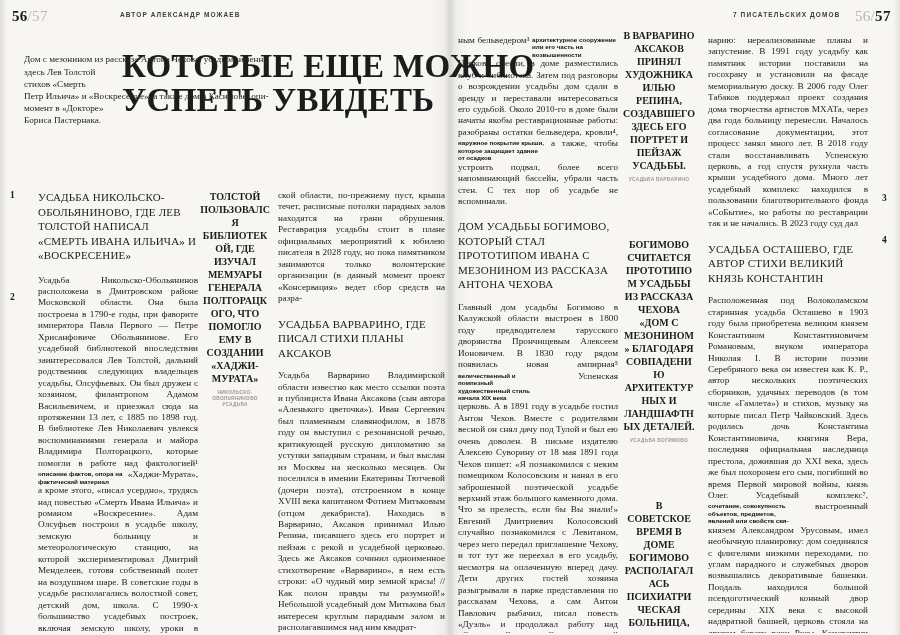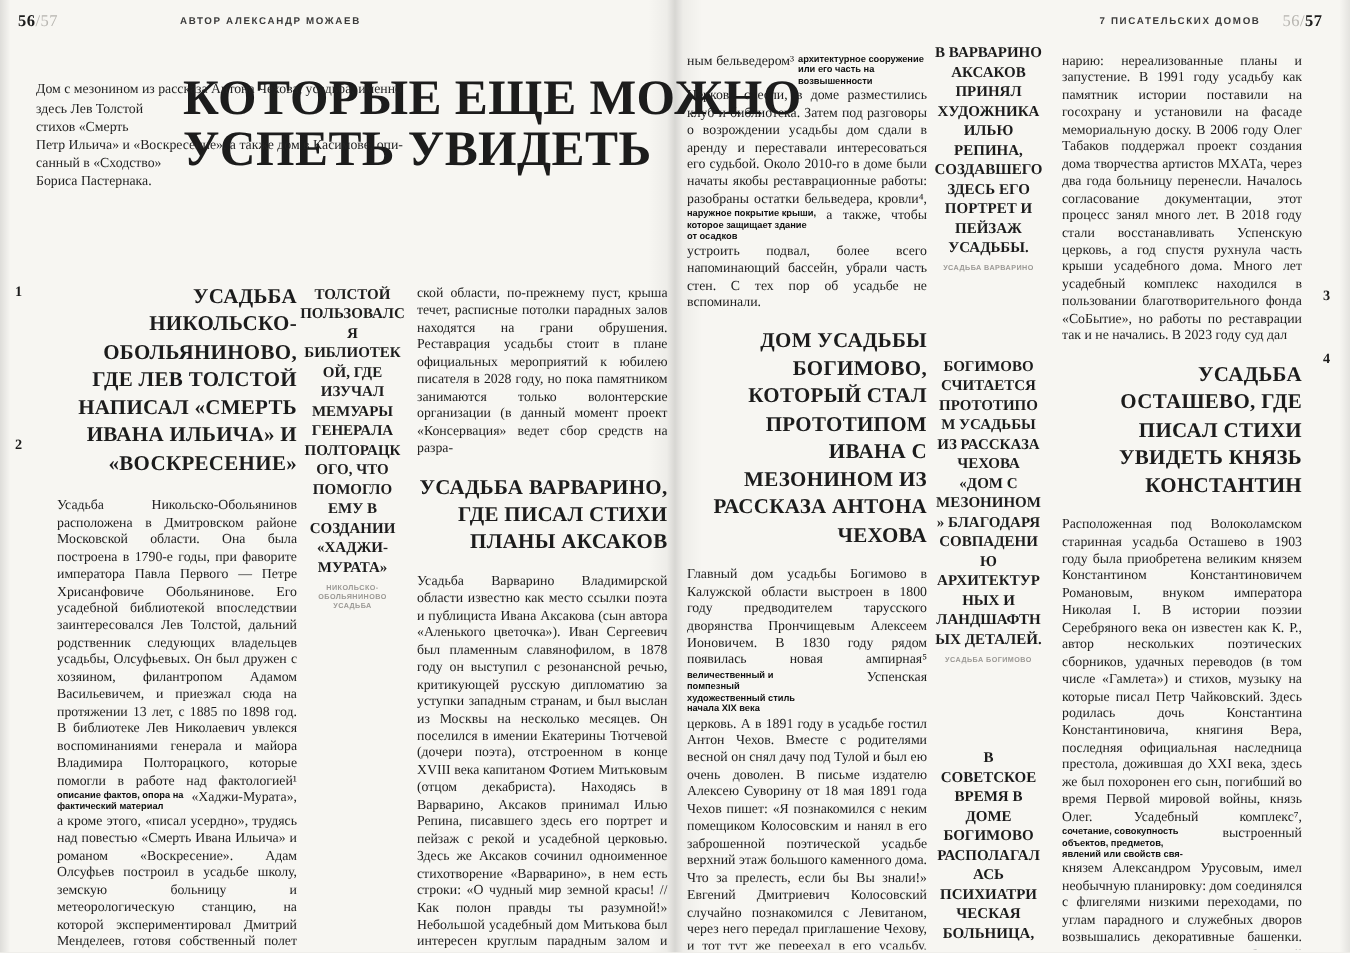--- a/index.html
+++ b/index.html
@@ -4,32 +4,32 @@
 <style>
   html,body{margin:0;padding:0;background:#e9e8e4;}
   .spread{position:relative;width:900px;height:635px;background:#f7f6f2;overflow:hidden;
           font-family:"Liberation Serif",serif;color:#1c1c1c;}
   .edge-l{position:absolute;left:0;top:0;width:7px;height:100%;
           background:linear-gradient(90deg,rgba(0,0,0,0.10),rgba(0,0,0,0));}
   .edge-r{position:absolute;right:0;top:0;width:7px;height:100%;
           background:linear-gradient(270deg,rgba(0,0,0,0.08),rgba(0,0,0,0));}
   .gutter{position:absolute;left:432px;top:0;width:36px;height:100%;pointer-events:none;
           background:linear-gradient(90deg,rgba(0,0,0,0) 0%,rgba(0,0,0,0.04) 35%,rgba(0,0,0,0.13) 50%,rgba(0,0,0,0.04) 65%,rgba(0,0,0,0) 100%);}
-  .folio{position:absolute;top:8px;font-size:11px;letter-spacing:0.3px;}
+  .folio{position:absolute;top:8px;font-size:15px;letter-spacing:0.3px;}
   .folio .b{font-weight:bold;color:#1c1c1c;}
   .folio .l{color:#b7b5b0;}
   .runhead{position:absolute;top:11px;font-family:"Liberation Sans",sans-serif;font-weight:bold;
            font-size:6.5px;letter-spacing:1.1px;color:#3c3c3c;white-space:nowrap;}
   .title-line{position:absolute;left:122px;font-size:33px;font-weight:bold;line-height:1;
               letter-spacing:0.3px;white-space:nowrap;}
   .lede-line{position:absolute;left:24px;font-size:9.2px;line-height:1;
              white-space:nowrap;color:#232323;}
   .mnum{position:absolute;font-size:9.5px;font-weight:bold;}
   .col{position:absolute;overflow:hidden;}
-  .shead{font-weight:bold;font-size:14px;line-height:1.32;letter-spacing:0.2px;margin:0 0 12px 0;text-align:right;}
+  .shead{font-weight:normal;font-size:11px;line-height:1.32;letter-spacing:0.2px;margin:0 0 12px 0;}
   .shead.mid{margin:12px 0 10px 0;}
   .body{margin:0;font-size:9.2px;line-height:11.45px;text-align:justify;}
   .inote{display:inline-block;width:86px;font-family:"Liberation Sans",sans-serif;font-weight:bold;
          font-size:6.2px;line-height:7.4px;text-align:left;vertical-align:top;padding-top:1px;color:#111;}
   .pq{font-weight:bold;font-size:10px;line-height:13px;text-align:center;overflow-wrap:break-word;}
   .pqcap{margin-top:5px;font-family:"Liberation Sans",sans-serif;font-weight:bold;font-size:4.8px;
          line-height:6px;color:#9a9894;text-align:center;letter-spacing:0.3px;}
   .qblock{margin-bottom:55px;}
 </style>
 </head>
@@ -49,21 +49,21 @@
     <span class="l">56/</span><span class="b">57</span>
   </div>
 
   <div class="title-line" style="top:50px">КОТОРЫЕ ЕЩЕ МОЖНО</div>
   <div class="title-line" style="top:84px">УСПЕТЬ УВИДЕТЬ</div>
 
   <div class="lede-line" style="top:55px">Дом с мезонином из рассказа Антона Чехова, усадьба, именно</div>
   <div class="lede-line" style="top:68px">здесь Лев Толстой</div>
   <div class="lede-line" style="top:80px">стихов «Смерть</div>
   <div class="lede-line" style="top:92px">Петр Ильича» и «Воскресение», а также дом в Касимове, опи-</div>
-  <div class="lede-line" style="top:104px">санный в «Сходство»</div>
+  <div class="lede-line" style="top:104px">момент в «Докторе»</div>
   <div class="lede-line" style="top:116px">Бориса Пастернака.</div>
 
   <div class="mnum" style="left:10px;top:190px">1</div>
   <div class="mnum" style="left:10px;top:292px">2</div>
   <div class="mnum" style="left:882px;top:193px">3</div>
   <div class="mnum" style="left:882px;top:235px">4</div>
 
   <div class="col" style="left:38px;top:190px;width:160px;height:445px">
     <div class="shead">УСАДЬБА НИКОЛЬСКО-ОБОЛЬЯНИНОВО, ГДЕ ЛЕВ ТОЛСТОЙ НАПИСАЛ «СМЕРТЬ ИВАНА ИЛЬИЧА» И «ВОСКРЕСЕНИЕ»</div>
     <p class="body"><span>Усадьба Никольско-Обольянинов расположена в Дмитровском районе Московской области. Она была построена в 1790-е годы, при фаворите императора Павла Первого — Петре Хрисанфовиче Обольянинове. Его усадебной библиотекой впоследствии заинтересовался Лев Толстой, дальний родственник следующих владельцев усадьбы, Олсуфьевых. Он был дружен с хозяином, филантропом Адамом Васильевичем, и приезжал сюда на протяжении 13 лет, с 1885 по 1898 год. В библиотеке Лев Николаевич увлекся воспоминаниями генерала и майора Владимира Полторацкого, которые помогли в работе над фактологией¹ </span><span class="inote">описание фактов, опора на фактический материал</span><span> «Хаджи-Мурата», а кроме этого, «писал усердно», трудясь над повестью «Смерть Ивана Ильича» и романом «Воскресение». Адам Олсуфьев построил в усадьбе школу, земскую больницу и метеорологическую станцию, на которой экспериментировал Дмитрий Менделеев, готовя собственный полет на воздушном шаре. В советские годы в усадьбе располагались волостной совет, детский дом, школа. С 1990-х большинство усадебных построек, включая земскую школу, уроки в которой проводил Лев Толстой, стоят в руинах² </span><span class="inote">останки разрушенных зданий, сооружений, замков, целых городов</span><span> Дом начала XIX века, находящийся в собственности Москов-</span></p>
@@ -98,16 +98,16 @@
       <div class="pqcap">УСАДЬБА БОГИМОВО</div>
     </div>
     <div class="qblock">
       <div class="pq">В СОВЕТСКОЕ ВРЕМЯ В ДОМЕ БОГИМОВО РАСПОЛАГАЛАСЬ ПСИХИАТРИЧЕСКАЯ БОЛЬНИЦА, ПОЗЖЕ — НЕРЕАЛИЗОВАННЫЕ ПЛАНЫ</div>
 
     </div>
   </div>
 
   <div class="col" style="left:708px;top:35px;width:160px;height:598px">
     <p class="body">нарию: нереализованные планы и запустение. В 1991 году усадьбу как памятник истории поставили на госохрану и установили на фасаде мемориальную доску. В 2006 году Олег Табаков поддержал проект создания дома творчества артистов МХАТа, через два года больницу перенесли. Началось согласование документации, этот процесс занял много лет. В 2018 году стали восстанавливать Успенскую церковь, а год спустя рухнула часть крыши усадебного дома. Много лет усадебный комплекс находился в пользовании благотворительного фонда «СоБытие», но работы по реставрации так и не начались. В 2023 году суд дал</p>
-    <div class="shead mid">УСАДЬБА ОСТАШЕВО, ГДЕ ПИСАЛ СТИХИ УВИДЕТЬ КНЯЗЬ КОНСТАНТИН</div>
+    <div class="shead mid">УСАДЬБА ОСТАШЕВО, ГДЕ АВТОР СТИХИ ВЕЛИКИЙ КНЯЗЬ КОНСТАНТИН</div>
     <p class="body"><span>Расположенная под Волоколамском старинная усадьба Осташево в 1903 году была приобретена великим князем Константином Константиновичем Романовым, внуком императора Николая I. В истории поэзии Серебряного века он известен как К. Р., автор нескольких поэтических сборников, удачных переводов (в том числе «Гамлета») и стихов, музыку на которые писал Петр Чайковский. Здесь родилась дочь Константина Константиновича, княгиня Вера, последняя официальная наследница престола, дожившая до XXI века, здесь же был похоронен его сын, погибший во время Первой мировой войны, князь Олег. Усадебный комплекс⁷, </span><span class="inote">сочетание, совокупность объектов, предметов, явлений или свойств свя-</span><span> выстроенный князем Александром Урусовым, имел необычную планировку: дом соединялся с флигелями низкими переходами, по углам парадного и служебных дворов возвышались декоративные башенки. Поодаль находился большой псевдоготический конный двор середины XIX века с высокой надвратной башней, церковь стояла на другом берегу реки Рузы. Константин Константинович не дожил до революции двух лет. В советские годы усадьба была разделена на квартиры и разные помещения для коммунальных</span></p>
   </div>
 </div>
 
 </body></html>

